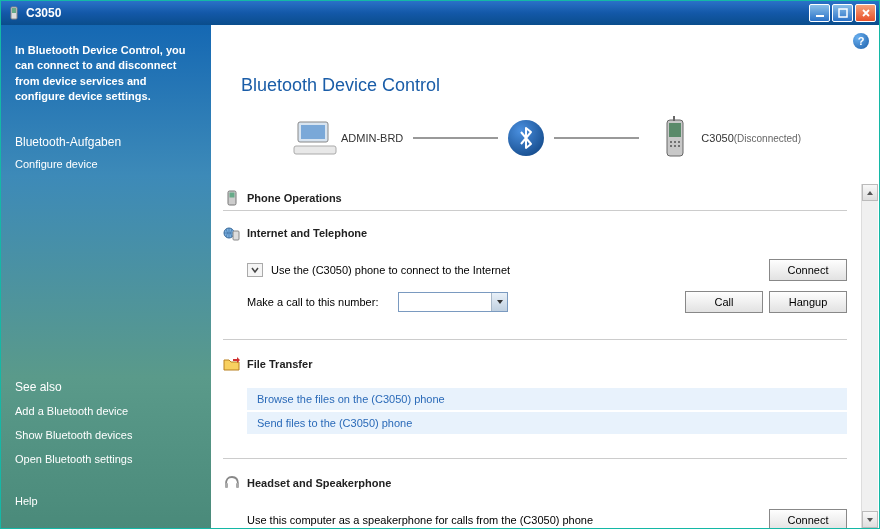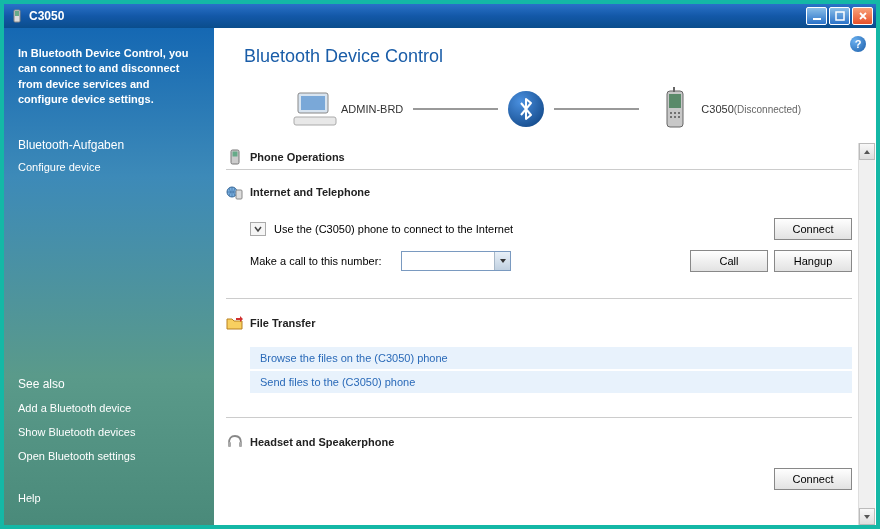--- a/index.html
+++ b/index.html
@@ -1,18 +1,18 @@
 <!DOCTYPE html>
 <html><head>
 <meta charset="utf-8">
 <style>
 * { box-sizing: border-box; margin: 0; padding: 0; }
 body { font-family: "Segoe UI", Tahoma, sans-serif; font-size: 11px; background: #fff; }
 
-.window { width: 880px; height: 529px; border: 4px solid #14b8a6; background: #fff; display: flex; flex-direction: column; }
+.window { width: 880px; height: 529px; border: 1px solid #14b8a6; background: #fff; display: flex; flex-direction: column; }
 .titlebar { height: 24px; background: linear-gradient(to bottom, #2a72c8 0%, #1358a8 50%, #0a4d8c 100%); display: flex; align-items: center; padding: 0 3px 0 6px; color: #fff; font-size: 12px; }
 .titlebar .icon { width: 14px; height: 14px; margin-right: 5px; }
 .titlebar .title { flex: 1; font-weight: bold; }
 .winbtns { display: flex; gap: 2px; }
 .winbtn { width: 21px; height: 18px; border: 1px solid #fff; border-radius: 2px; display: flex; align-items: center; justify-content: center; cursor: pointer; }
 .winbtn.min, .winbtn.max { background: linear-gradient(to bottom, #8abee8, #2a72c8); }
 .winbtn.close { background: linear-gradient(to bottom, #f8a27a, #e8512a); }
 .winbtn svg { width: 12px; height: 12px; }
 
 .body { flex: 1; display: flex; overflow: hidden; }
@@ -22,30 +22,30 @@
 .sidebar .section-h { font-weight: normal; font-size: 12px; margin-bottom: 6px; }
 .sidebar .link { color: #fff; cursor: pointer; padding: 3px 0; }
 .sidebar .spacer { flex: 1; }
 .sidebar .see-also { margin-top: 20px; }
 .sidebar .see-also .section-h { margin-bottom: 8px; }
 .sidebar .see-also .link { margin-bottom: 6px; display:block; }
 .sidebar .help { margin-top: 18px; }
 
 .main { flex: 1; background: #fff; display: flex; flex-direction: column; position: relative; }
 .help-icon { position: absolute; top: 8px; right: 10px; width: 16px; height: 16px; border-radius: 50%; background: radial-gradient(circle at 30% 30%, #6ab0f0, #1a5da8); color: #fff; display: flex; align-items: center; justify-content: center; font-size: 11px; font-weight: bold; cursor: pointer; }
-.main h1 { color: #1a5da8; font-weight: normal; font-size: 18px; padding: 18px 0 10px 30px; }
+.main h1 { color: #1a5da8; font-weight: normal; font-size: 18px; padding: 18px 0 10px 30px; margin-top: 32px; }
 
 .diagram { display: flex; align-items: center; justify-content: center; gap: 10px; padding: 10px 0 12px; }
 .diagram .node { display: flex; flex-direction: row; align-items: center; font-size: 11px; color: #333; }
 .diagram .node .img { width: 52px; height: 44px; display:flex; align-items:center; justify-content:center; }
 .diagram .line { width: 85px; height: 2px; background: #999; }
 .diagram .bt-badge { width: 36px; height: 36px; border-radius: 50%; background: radial-gradient(circle at 35% 30%, #4a90e0, #0a3d7a); display:flex; align-items:center; justify-content:center; }
 .diagram .sub { color: #666; font-size: 10px; }
 
-.content { flex: 1; overflow: hidden; position: relative; padding: 0 4px 0 0; }
+.content { flex: 1; overflow: hidden; position: relative; padding: 0 12px 0 0; margin-top: 12px; }
 .content-inner { padding: 0 20px 10px 12px; }
 
 .section-hdr { display: flex; align-items: center; gap: 6px; font-weight: bold; font-size: 11px; padding: 6px 0 4px 0; border-bottom: 1px solid #ccc; margin-bottom: 8px; color: #222; }
 .section-hdr .sicon { width: 18px; height: 16px; display:flex; align-items:center; justify-content:center; }
 .section-body { padding: 2px 0 14px 24px; }
 
 .row { display: flex; align-items: center; margin: 4px 0; }
 .row .grow { flex: 1; }
 .chev { width: 16px; height: 14px; border: 1px solid #aaa; background: #f5f5f5; display:flex; align-items:center; justify-content:center; margin-right: 8px; cursor:pointer; }
 
@@ -224,20 +224,21 @@
               <svg width="16" height="16" viewBox="0 0 16 16">
                   <path d="M2 9 Q2 2 8 2 Q14 2 14 9" fill="none" stroke="#888" stroke-width="1.8"></path>
                   <rect x="1" y="8" width="3" height="5" rx="1" fill="#aaa"></rect>
                   <rect x="12" y="8" width="3" height="5" rx="1" fill="#aaa"></rect>
                 </svg>
             </span>
             <span>Headset and Speakerphone</span>
           </div>
           <div class="section-body">
             <div class="row">
+              <span>Use this computer as a speakerphone for calls from the (C3050) phone</span>
               <span class="grow"></span>
               <button class="btn">Connect</button>
             </div>
           </div>
 
         </div>
 
         <div class="scrollbar">
           <div class="sbtn">
               <svg width="8" height="8" viewBox="0 0 8 8">

